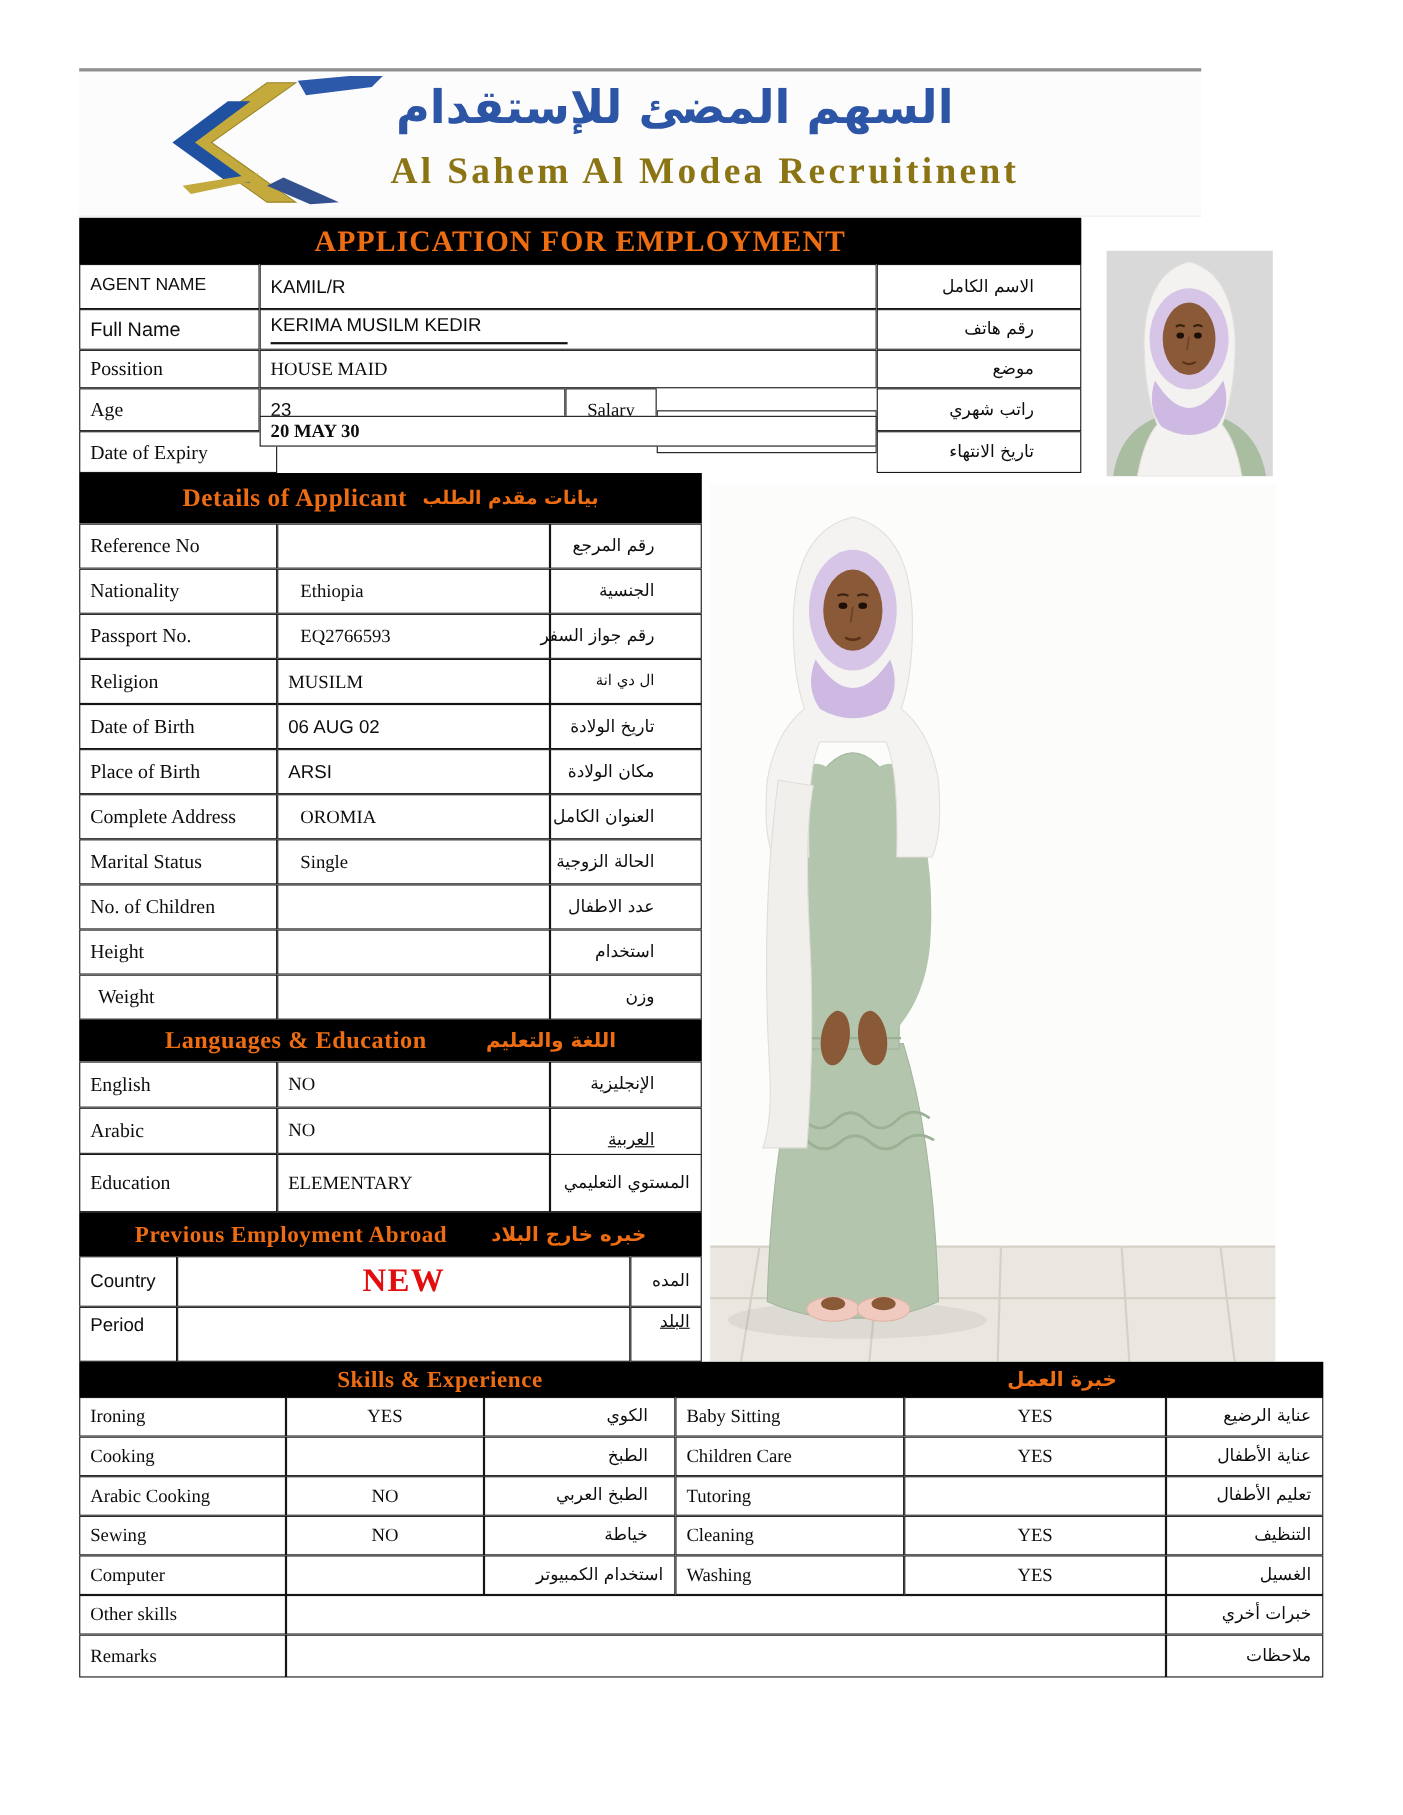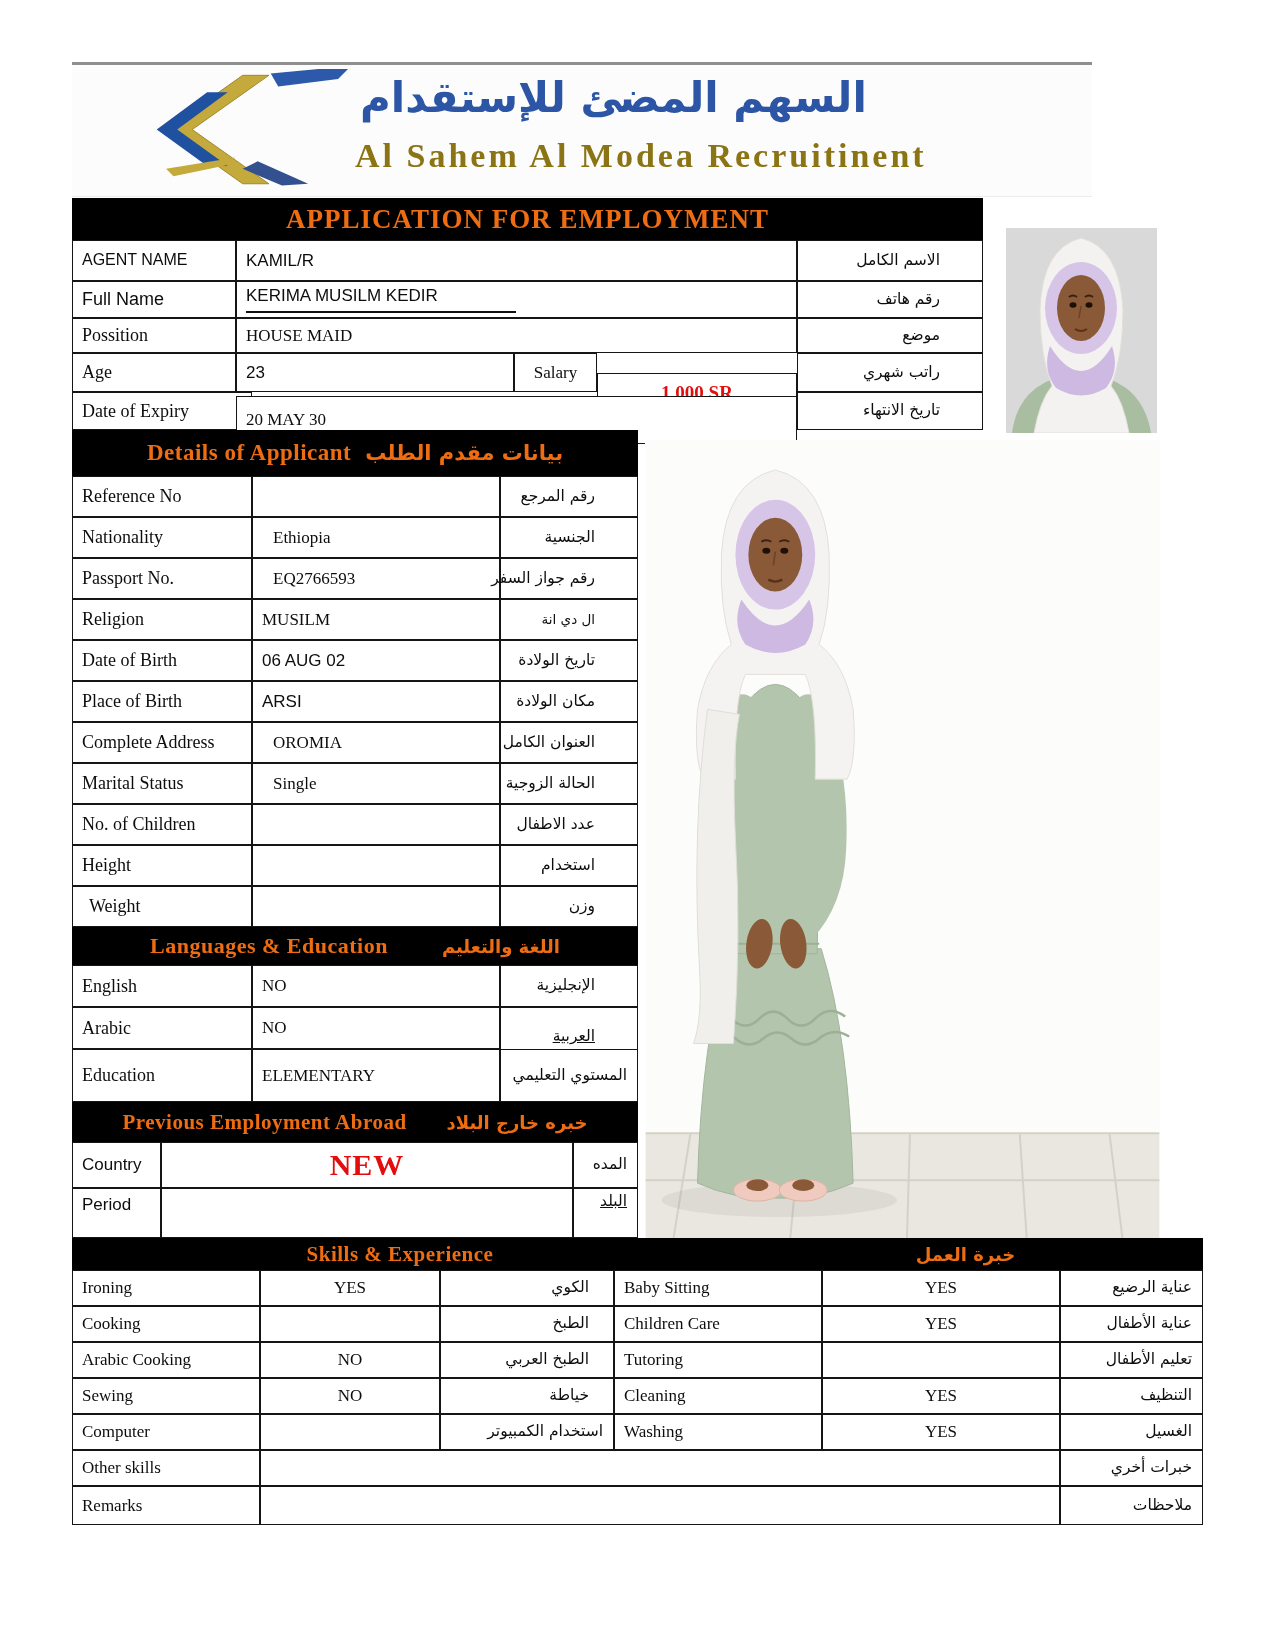--- a/index.html
+++ b/index.html
@@ -78,42 +78,42 @@
   <div class="c" style="left:236px;top:318px;width:561px;height:35px;">HOUSE MAID</div>
   <div class="c ar ar-lg" style="left:797px;top:318px;width:186px;height:35px;">موضع</div>
 
   <div class="c f18" style="left:72px;top:353px;width:164px;height:39px;">Age</div>
   <div class="c sans" style="left:236px;top:353px;width:278px;height:39px;">23</div>
   <div class="c ctr" style="left:514px;top:353px;width:83px;height:39px;">Salary</div>
   <div class="c ctr b red" style="left:597px;top:353px;width:200px;height:39px;font-size:19px;margin-top:20px;">1,000 SR</div>
   <div class="c ar ar-lg" style="left:797px;top:353px;width:186px;height:39px;">راتب شهري</div>
 
   <div class="c f18" style="left:72px;top:392px;width:180px;height:38px;">Date of Expiry</div>
-  <div class="c" style="left:236px;top:396px;width:561px;height:48px;">20 MAY 30</div>
+  <div class="c" style="left:236px;top:378px;width:561px;height:28px;font-weight:bold;">20 MAY 30</div>
   <div class="c ar ar-lg" style="left:797px;top:392px;width:186px;height:38px;">تاريخ الانتهاء</div>
 
   <div class="photo-head">
     <svg width="151" height="205" viewBox="0 0 151 205">
       <rect x="0" y="0" width="151" height="205" fill="#d9d9d9"></rect>
       <path d="M6,205 Q10,175 30,160 Q50,146 75,145 Q100,146 120,160 Q140,175 145,205 Z" fill="#a9bda1"></path>
       <path d="M75,10 Q36,20 34,82 Q34,128 46,158 Q34,172 28,205 L123,205 Q117,172 105,158 Q117,128 117,82 Q114,20 75,10 Z" fill="#f4f2f0" stroke="#e3e0db"></path>
       <ellipse cx="75" cy="80" rx="36" ry="46" fill="#d7c5e8"></ellipse>
       <path d="M44,118 Q75,168 106,118 Q114,142 100,160 Q75,175 50,160 Q36,142 44,118 Z" fill="#cdb9e2"></path>
       <ellipse cx="75" cy="80" rx="24" ry="33" fill="#8a5a38"></ellipse>
       <path d="M63,69 Q67,66 71,69 M79,69 Q83,66 87,69" stroke="#33200f" stroke-width="2" fill="none"></path>
       <ellipse cx="67" cy="77" rx="3.5" ry="2.8" fill="#1c0f06"></ellipse>
       <ellipse cx="83" cy="77" rx="3.5" ry="2.8" fill="#1c0f06"></ellipse>
       <path d="M75,78 L73,90" stroke="#6e4226" stroke-width="1.5" fill="none"></path>
       <path d="M69,101 Q75,105 81,101" stroke="#5a3018" stroke-width="2" fill="none"></path>
     </svg>
   </div>
 
   <div class="band" style="left:72px;top:430px;width:566px;height:46px;gap:14px;">
     <span class="en" style="font-size:23px;">Details of Applicant</span>
-    <span class="arh" style="font-size:21px;">بيانات مقدم الطلب</span>
+    <span class="arh" style="font-size:17px;">بيانات مقدم الطلب</span>
   </div>
 
   <div class="c f18" style="left:72px;top:476px;width:180px;height:41px;">Reference No</div>
   <div class="c" style="left:252px;top:476px;width:248px;height:41px;"></div>
   <div class="c ar ar-lg" style="left:500px;top:476px;width:138px;height:41px;">رقم المرجع</div>
 
   <div class="c f18" style="left:72px;top:517px;width:180px;height:41px;">Nationality</div>
   <div class="c ind" style="left:252px;top:517px;width:248px;height:41px;">Ethiopia</div>
   <div class="c ar ar-lg" style="left:500px;top:517px;width:138px;height:41px;">الجنسية</div>
 

